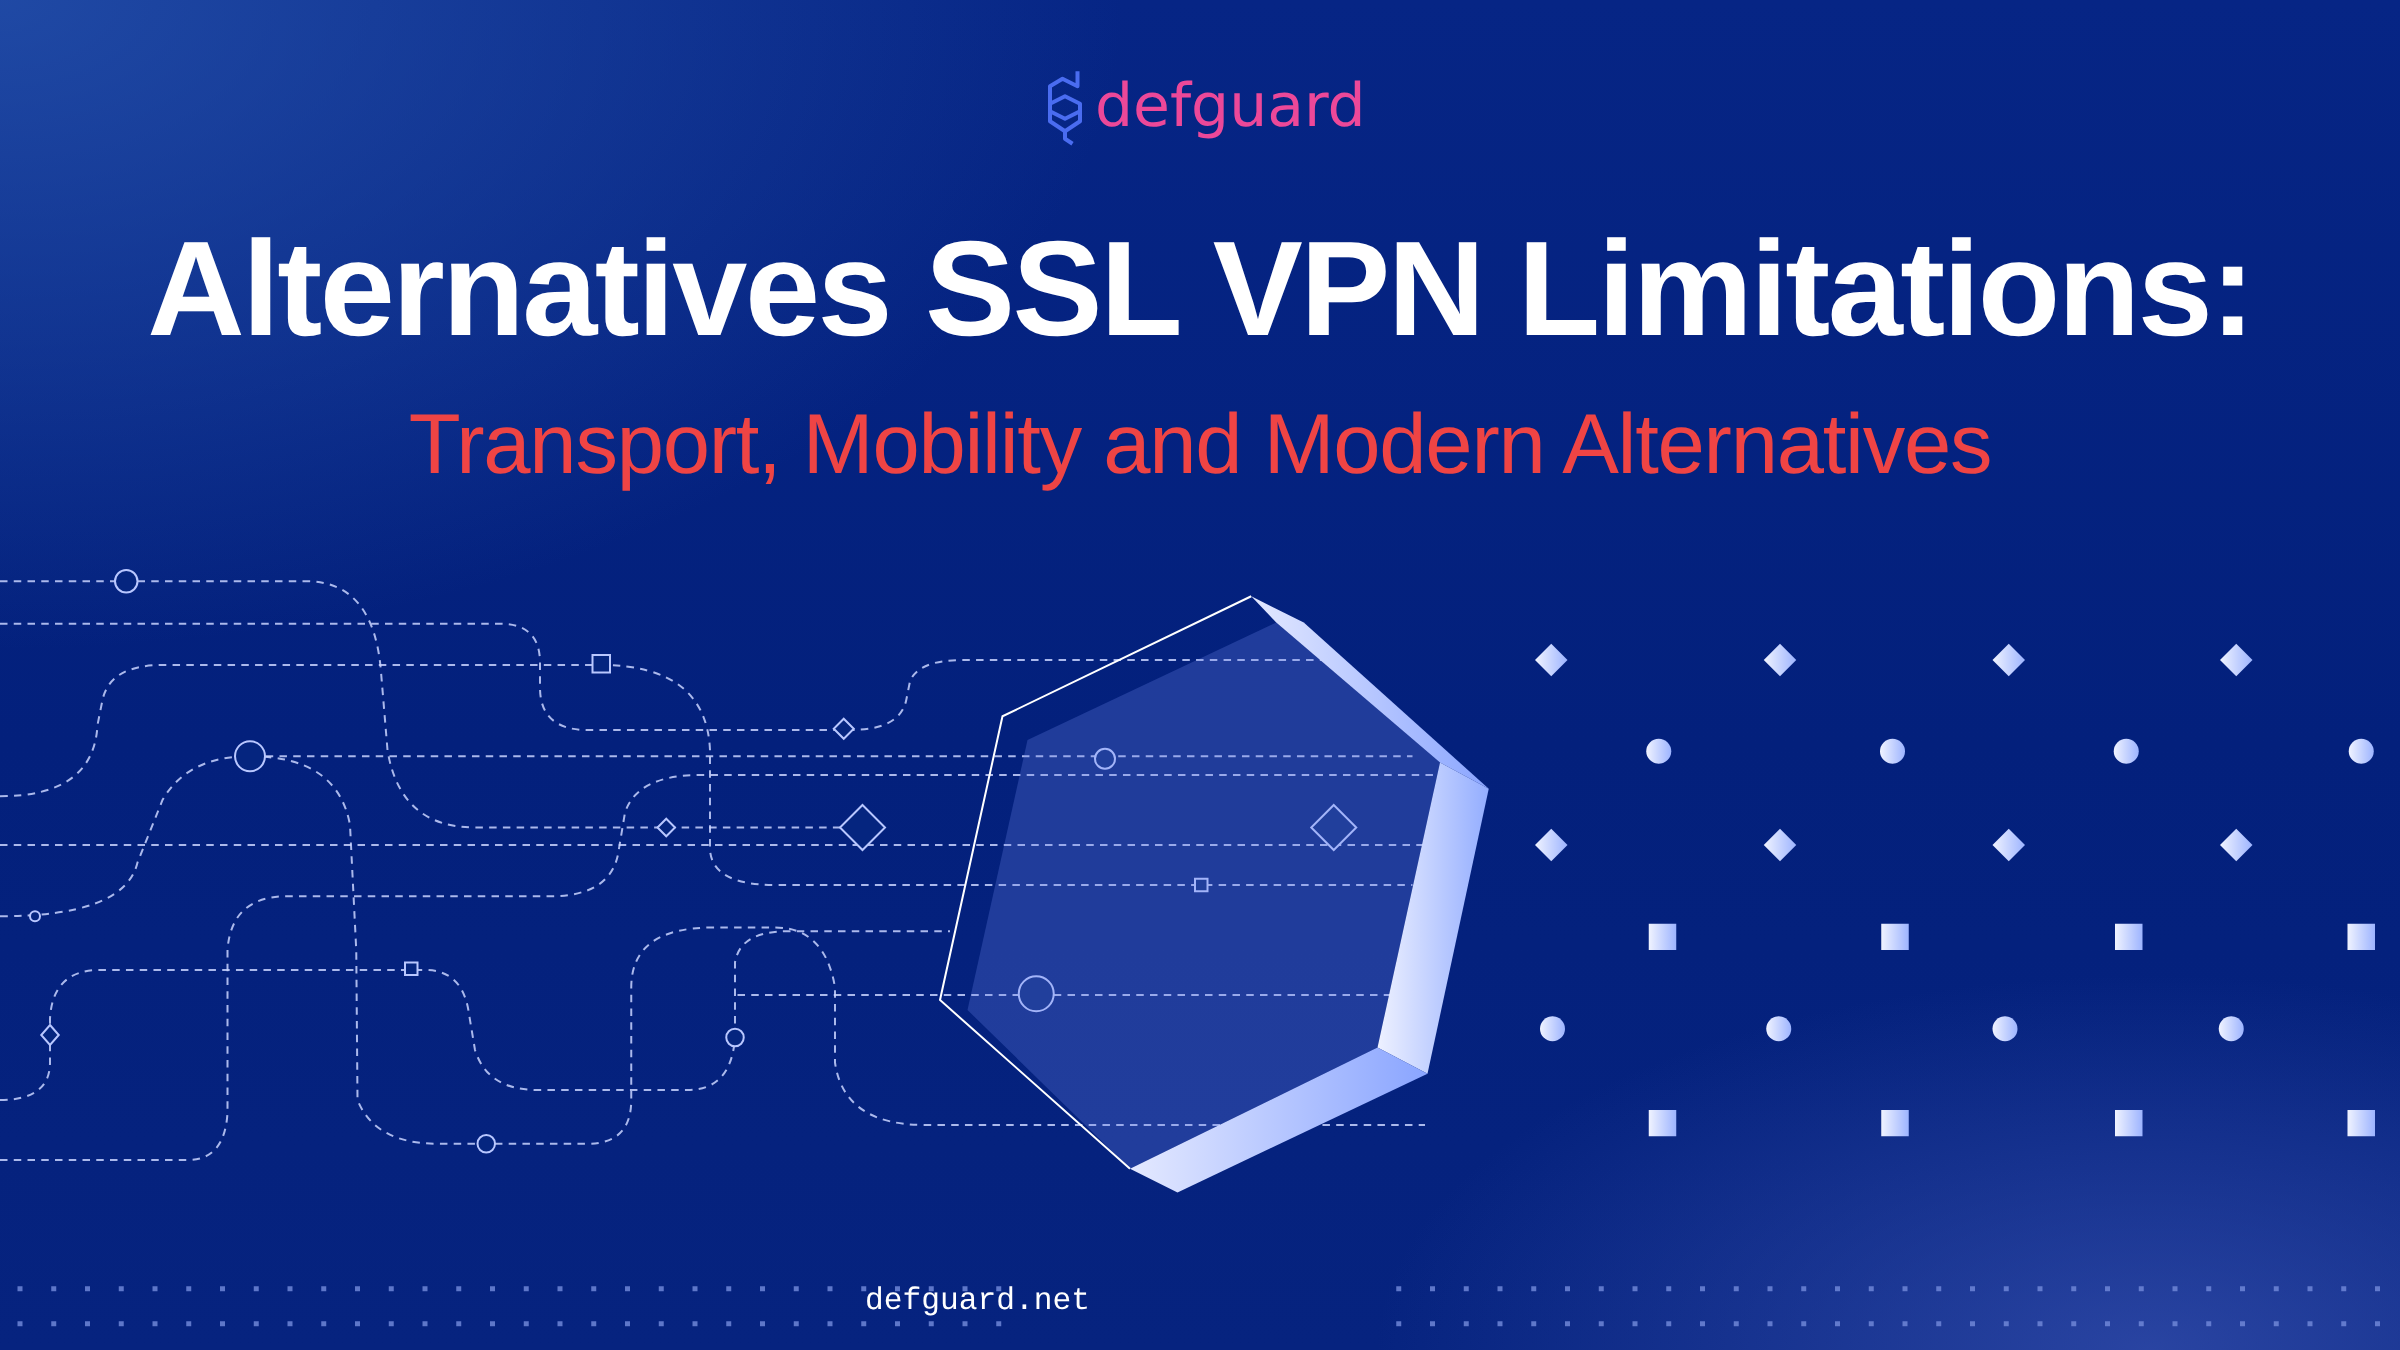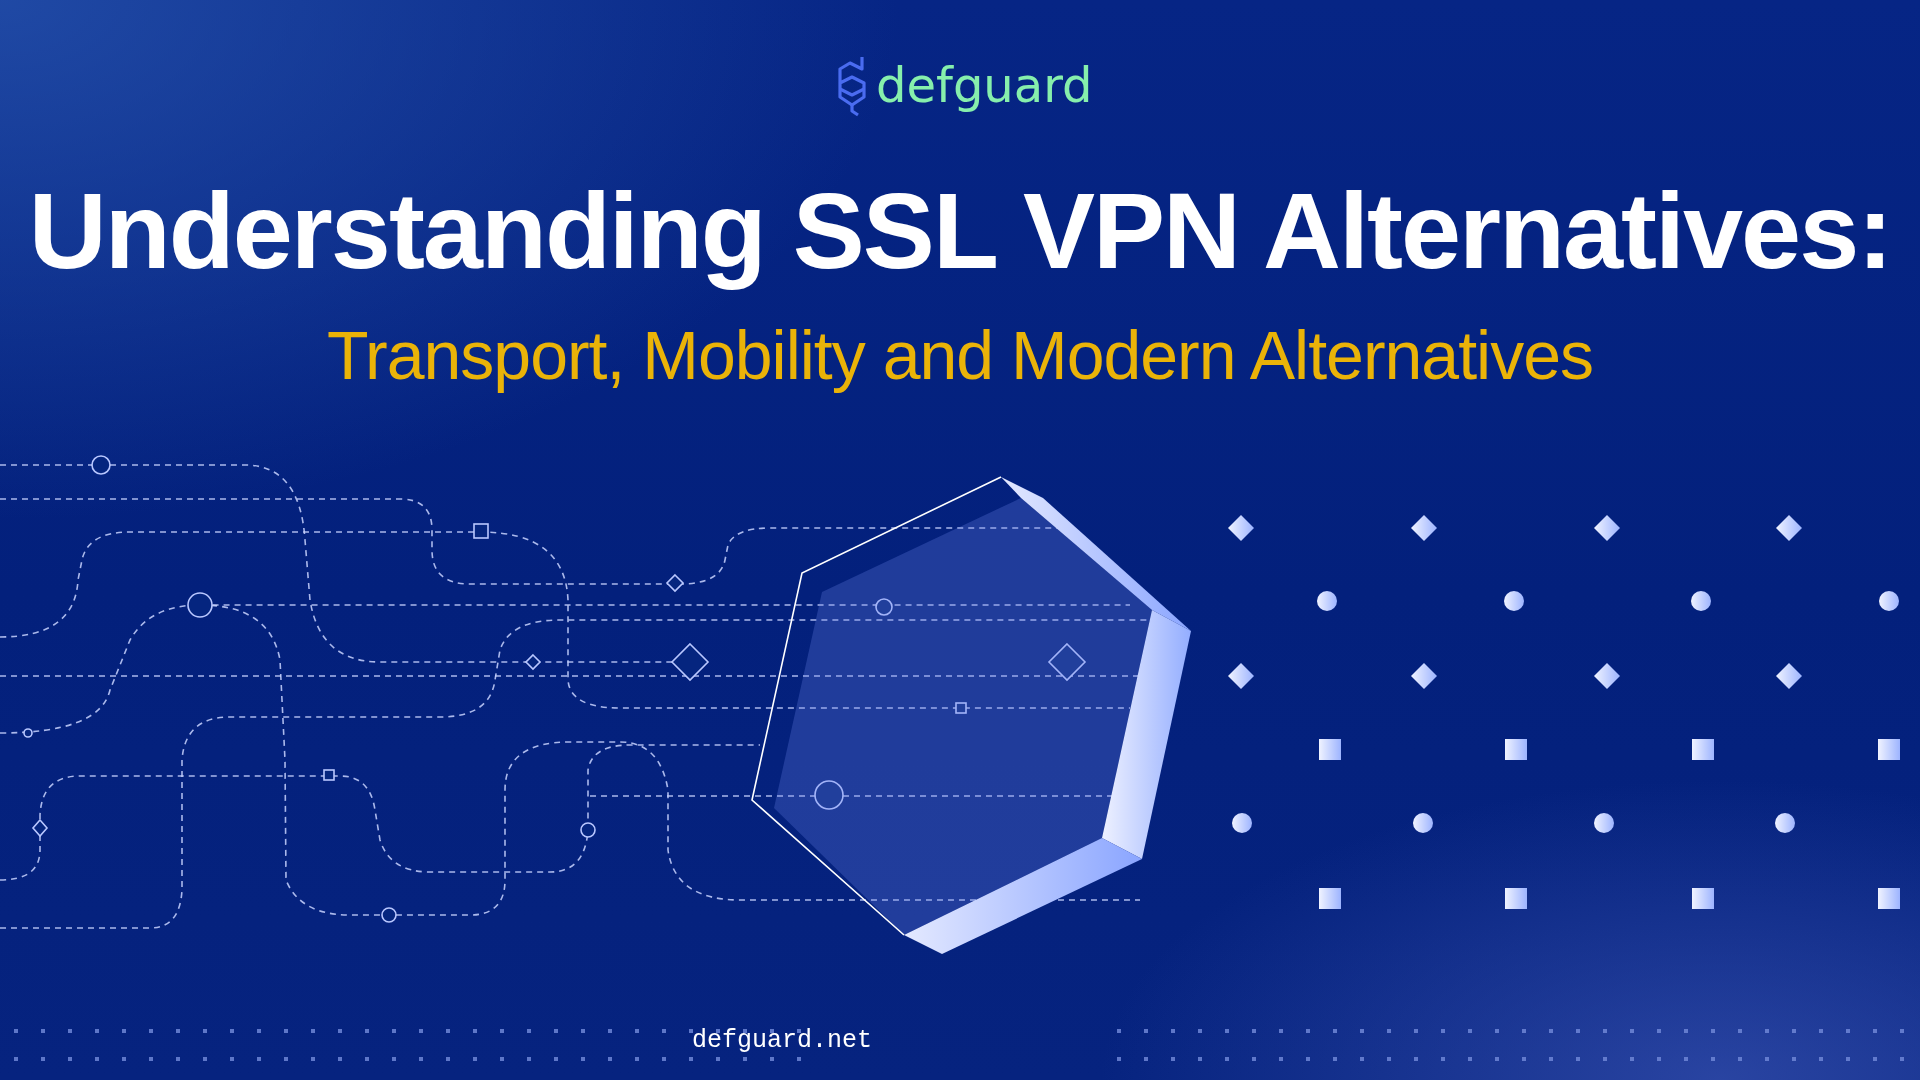--- a/index.html
+++ b/index.html
@@ -6,24 +6,24 @@
   body { width:1920px; height:1080px; overflow:hidden; position:relative;
     background:#03207c; font-family:"Liberation Sans", sans-serif; }
   .bg { position:absolute; inset:0;
     background:
       radial-gradient(ellipse 620px 300px at 1720px 1080px, rgba(70,95,190,0.55), rgba(70,95,190,0) 100%),
       radial-gradient(ellipse 900px 520px at 0px 0px, rgba(40,85,175,0.75), rgba(40,85,175,0) 100%),
       linear-gradient(180deg, #062585 0%, #03207c 55%, #06237f 100%);
   }
   .logo { position:absolute; left:836px; top:50px; height:70px; display:flex; align-items:center; gap:6px; }
   .logo-icon { width:34px; height:64px; }
-  .logo-text { color:#86efac; font-family:"DejaVu Sans", sans-serif; font-size:48px; font-weight:normal; letter-spacing:0px; line-height:1;text-align:center; }
+  .logo-text { color:#ec4899; font-family:"DejaVu Sans", sans-serif; font-size:48px; font-weight:normal; letter-spacing:0px; line-height:1;text-align:center; }
   .title { position:absolute; left:0; width:1920px; top:172px; text-align:center; color:#ffffff;
     font-family:"Liberation Sans", sans-serif; font-weight:bold; font-size:108px; letter-spacing:-2px; line-height:1.1; }
-  .subtitle { position:absolute; left:0; width:1920px; top:318px; text-align:center; color:#eab308;
+  .subtitle { position:absolute; left:0; width:1920px; top:318px; text-align:center; color:#ef4444;
     font-family:"Liberation Sans", sans-serif; font-weight:normal; font-size:68px; letter-spacing:-1px; line-height:1.1; }
   .art { position:absolute; left:0; top:0; width:1920px; height:1080px; }
   .footer { position:absolute; left:0; width:1564px; top:1026px; text-align:center; color:#ffffff;
     font-family:"Liberation Mono", monospace; font-size:25px; line-height:30px; }
 </style>
 </head>
 <body>
 
 <div class="bg"></div>
 
@@ -31,21 +31,21 @@
   <svg class="logo-icon" viewBox="0 0 34 64">
     <g fill="none" stroke="#4a6cf0" stroke-width="3.2" stroke-linejoin="round">
       <path d="M26 4 L26 16 L14 10 L4 16 L4 44 L16 52 L28 44 L28 30 L16 24 L4 30"></path>
       <path d="M4 36 L16 42 L28 36"></path>
       <path d="M16 52 L16 58 L22 62"></path>
     </g>
   </svg>
   <span class="logo-text">defguard</span>
 </div>
 
-<div class="title">Understanding SSL VPN Alternatives:</div>
+<div class="title">Alternatives SSL VPN Limitations:</div>
 <div class="subtitle">Transport, Mobility and Modern Alternatives</div>
 
 <svg class="art" viewBox="0 0 1920 1080">
   <defs>
     <linearGradient id="gSide" x1="0" y1="0" x2="1" y2="0">
       <stop offset="0" stop-color="#e4e9ff"></stop>
       <stop offset="1" stop-color="#8aa5ff"></stop>
     </linearGradient>
     <linearGradient id="gSide2" x1="0" y1="0" x2="1" y2="0">
       <stop offset="0" stop-color="#eef1ff"></stop>

